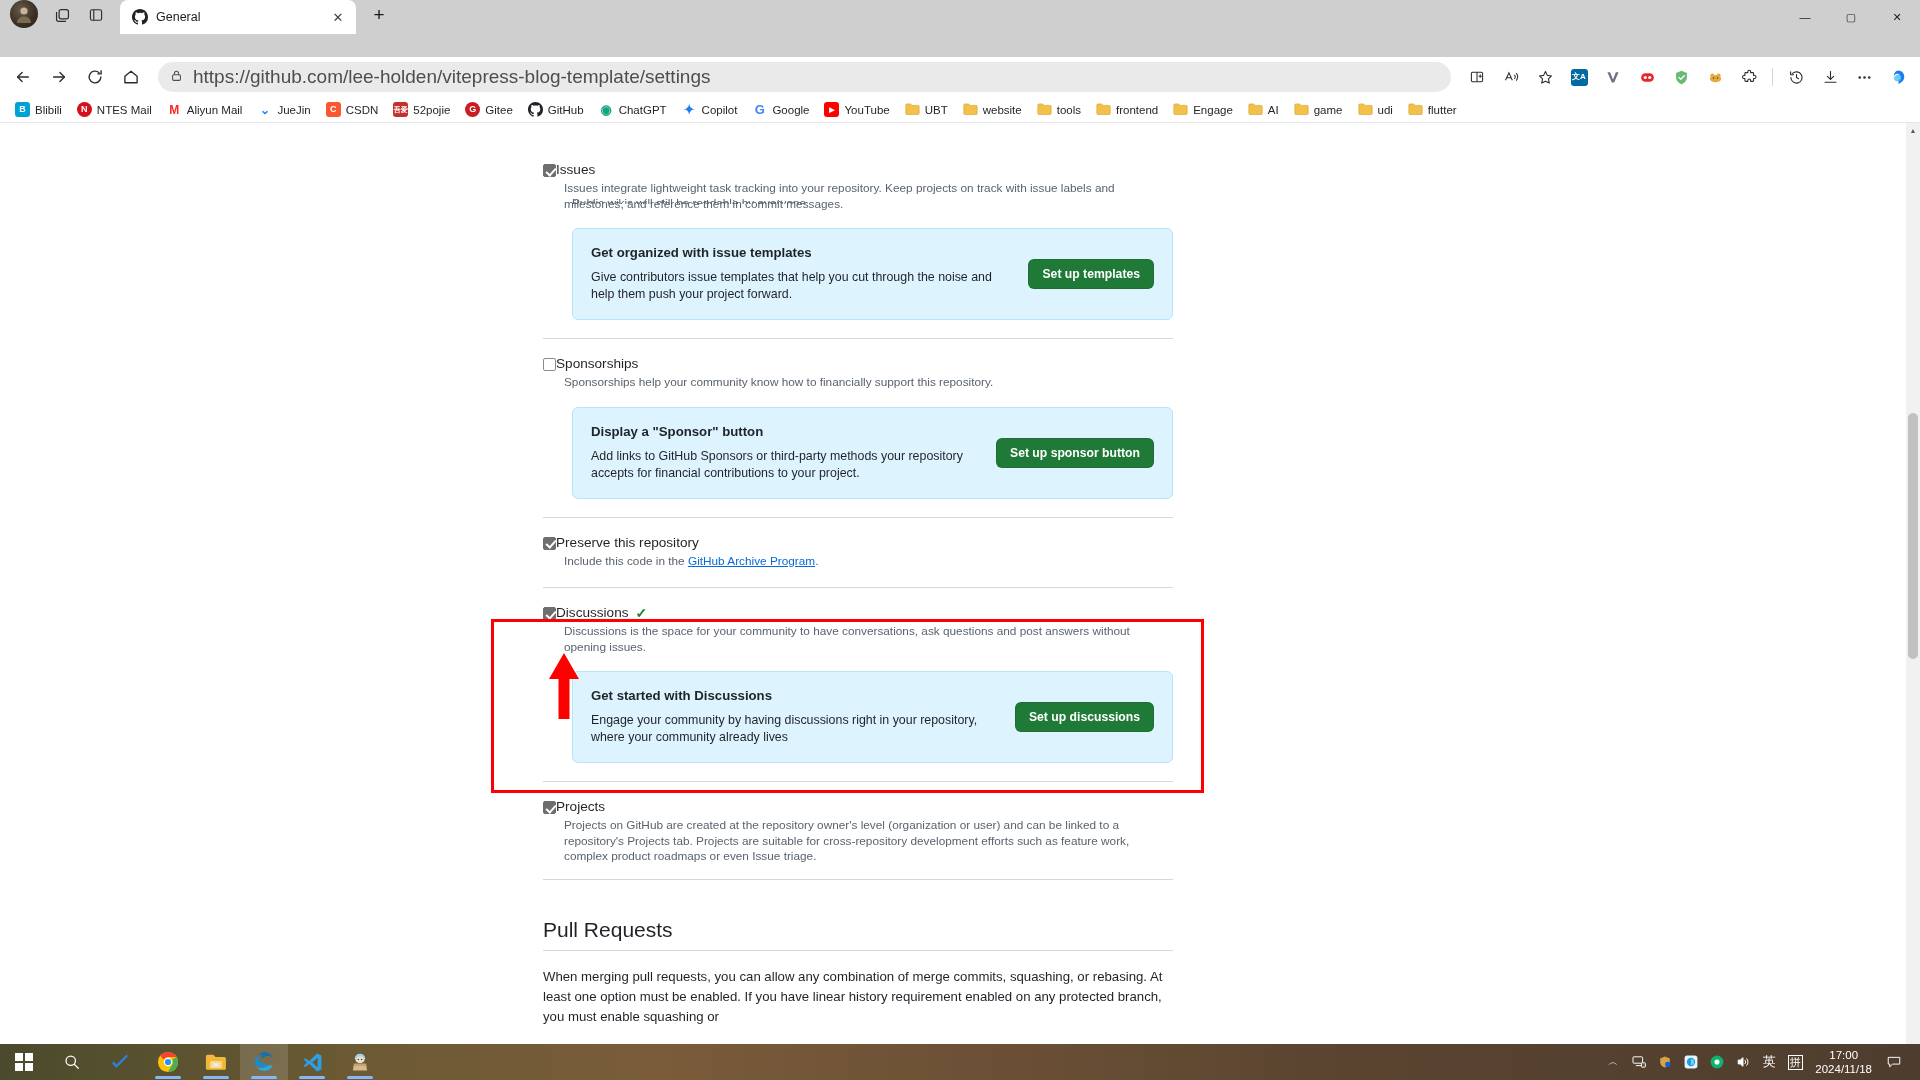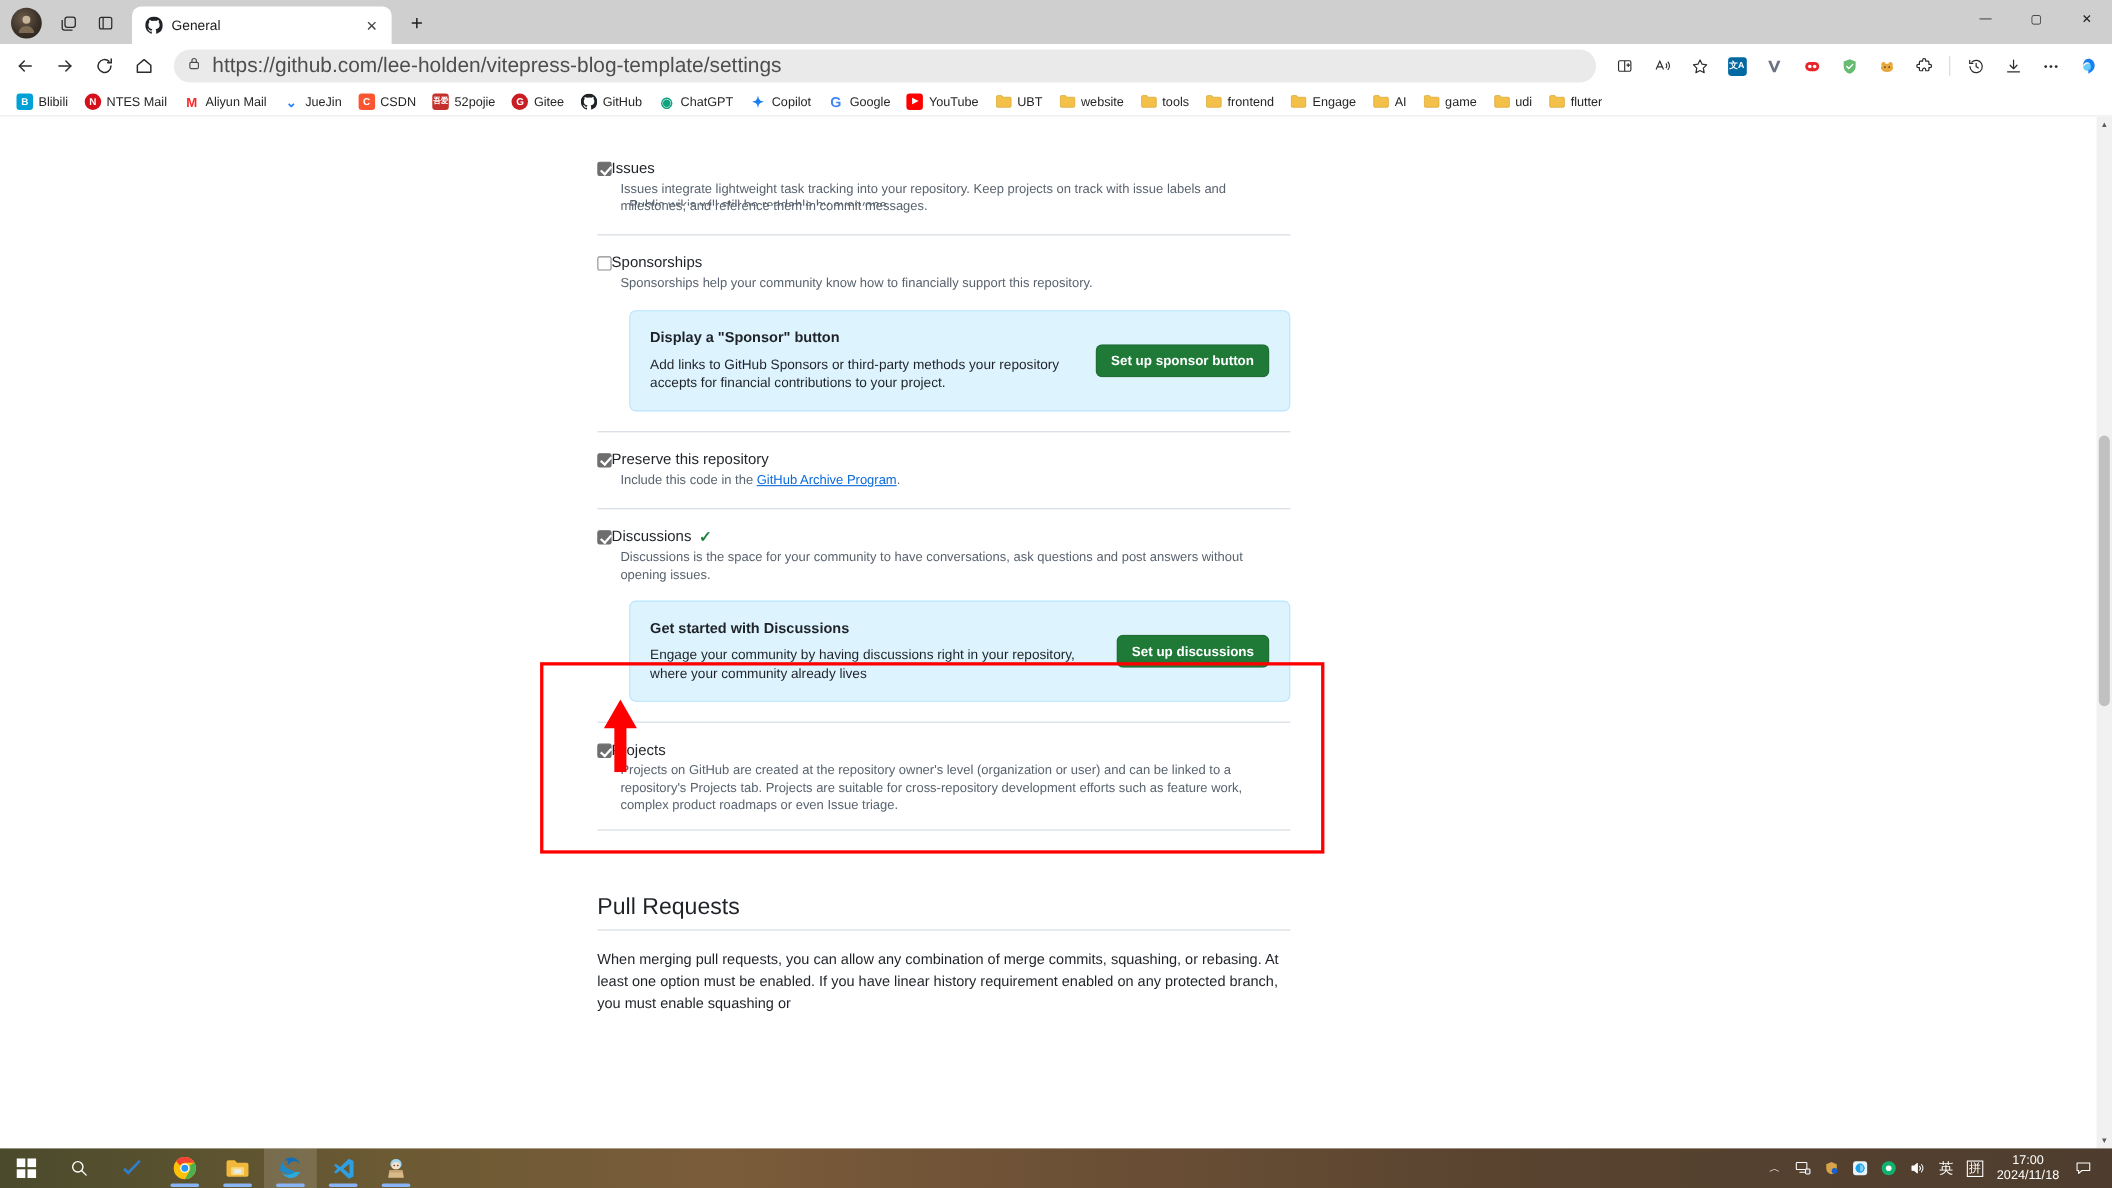--- a/index.html
+++ b/index.html
@@ -7,22 +7,22 @@
     width: 1920px; height: 1080px;
     overflow: hidden;
     font-family: "Liberation Sans", sans-serif;
     background: #ffffff;
   }
 
   
   .browser { width: 1920px; height: 1044px; background: #ffffff; position: relative; }
 
   .tabstrip {
-    height: 40px; background: #cfcfcf;
-    display: flex; align-items: flex-end; padding-left: 6px; gap: 2px;
+    height: 57px; background: #cfcfcf;
+    display: flex; align-items: flex-start; padding-left: 6px; gap: 2px;
     position: relative;
   }
   .profile-btn {
     width: 28px; height: 28px; border-radius: 50%;
     margin: 0 6px 5px 4px; overflow:hidden;
     background: radial-gradient(circle at 40% 35%, #6b5b4a 0%, #3b3128 55%, #211b16 100%);
     display:flex; align-items:center; justify-content:center;
     flex: 0 0 auto;
   }
   .chrome-icon-btn {
@@ -162,21 +162,21 @@
     background: #1f7a37; color: #ffffff; border: 1px solid rgba(31,35,40,.15);
     border-radius: 6px; padding: 7px 13px;
     font-size: 12.2px; font-weight: 600; white-space: nowrap;
     flex: 0 0 auto;
   }
 
   .check-green { color: #1a7f37; font-size: 14px; font-weight: 700; }
 
   .section-h {
     font-size: 21px; font-weight: 400; color: #1f2328;
-    padding-top: 58px; padding-bottom: 8px;
+    padding-top: 38px; padding-bottom: 8px;
     border-bottom: 1px solid #d1d9e0;
   }
   .section-p {
     font-size: 13.2px; color: #1f2328; line-height: 20px; padding-top: 16px;
   }
 
   .top-cut {
     font-size: 11.8px; color: #59636e;
     position: absolute; left: 572px; top: 73px; width: 600px;
     overflow: hidden; height: 8px;
@@ -530,20 +530,27 @@
       <div class="content-col" style="top:22px;">
 
         <div class="feature-row">
           <div class="cb-row">
             <span class="cbox checked"></span>
             <div style="flex:1 1 auto;">
               <div class="feat-title">Issues</div>
             </div>
           </div>
           <div class="feat-desc" style="margin-left:21px;">Issues integrate lightweight task tracking into your repository. Keep projects on track with issue labels and milestones, and reference them in commit messages.</div>
+          <div class="promo">
+            <div class="promo-texts">
+              <div class="promo-title">Get organized with issue templates</div>
+              <div class="promo-body">Give contributors issue templates that help you cut through the noise and help them push your project forward.</div>
+            </div>
+            <div class="btn-green">Set up templates</div>
+          </div>
         </div>
 
         <div class="feature-row">
           <div class="cb-row">
             <span class="cbox unchecked"></span>
             <div style="flex:1 1 auto;">
               <div class="feat-title">Sponsorships</div>
             </div>
           </div>
           <div class="feat-desc" style="margin-left:21px;">Sponsorships help your community know how to financially support this repository.</div>

